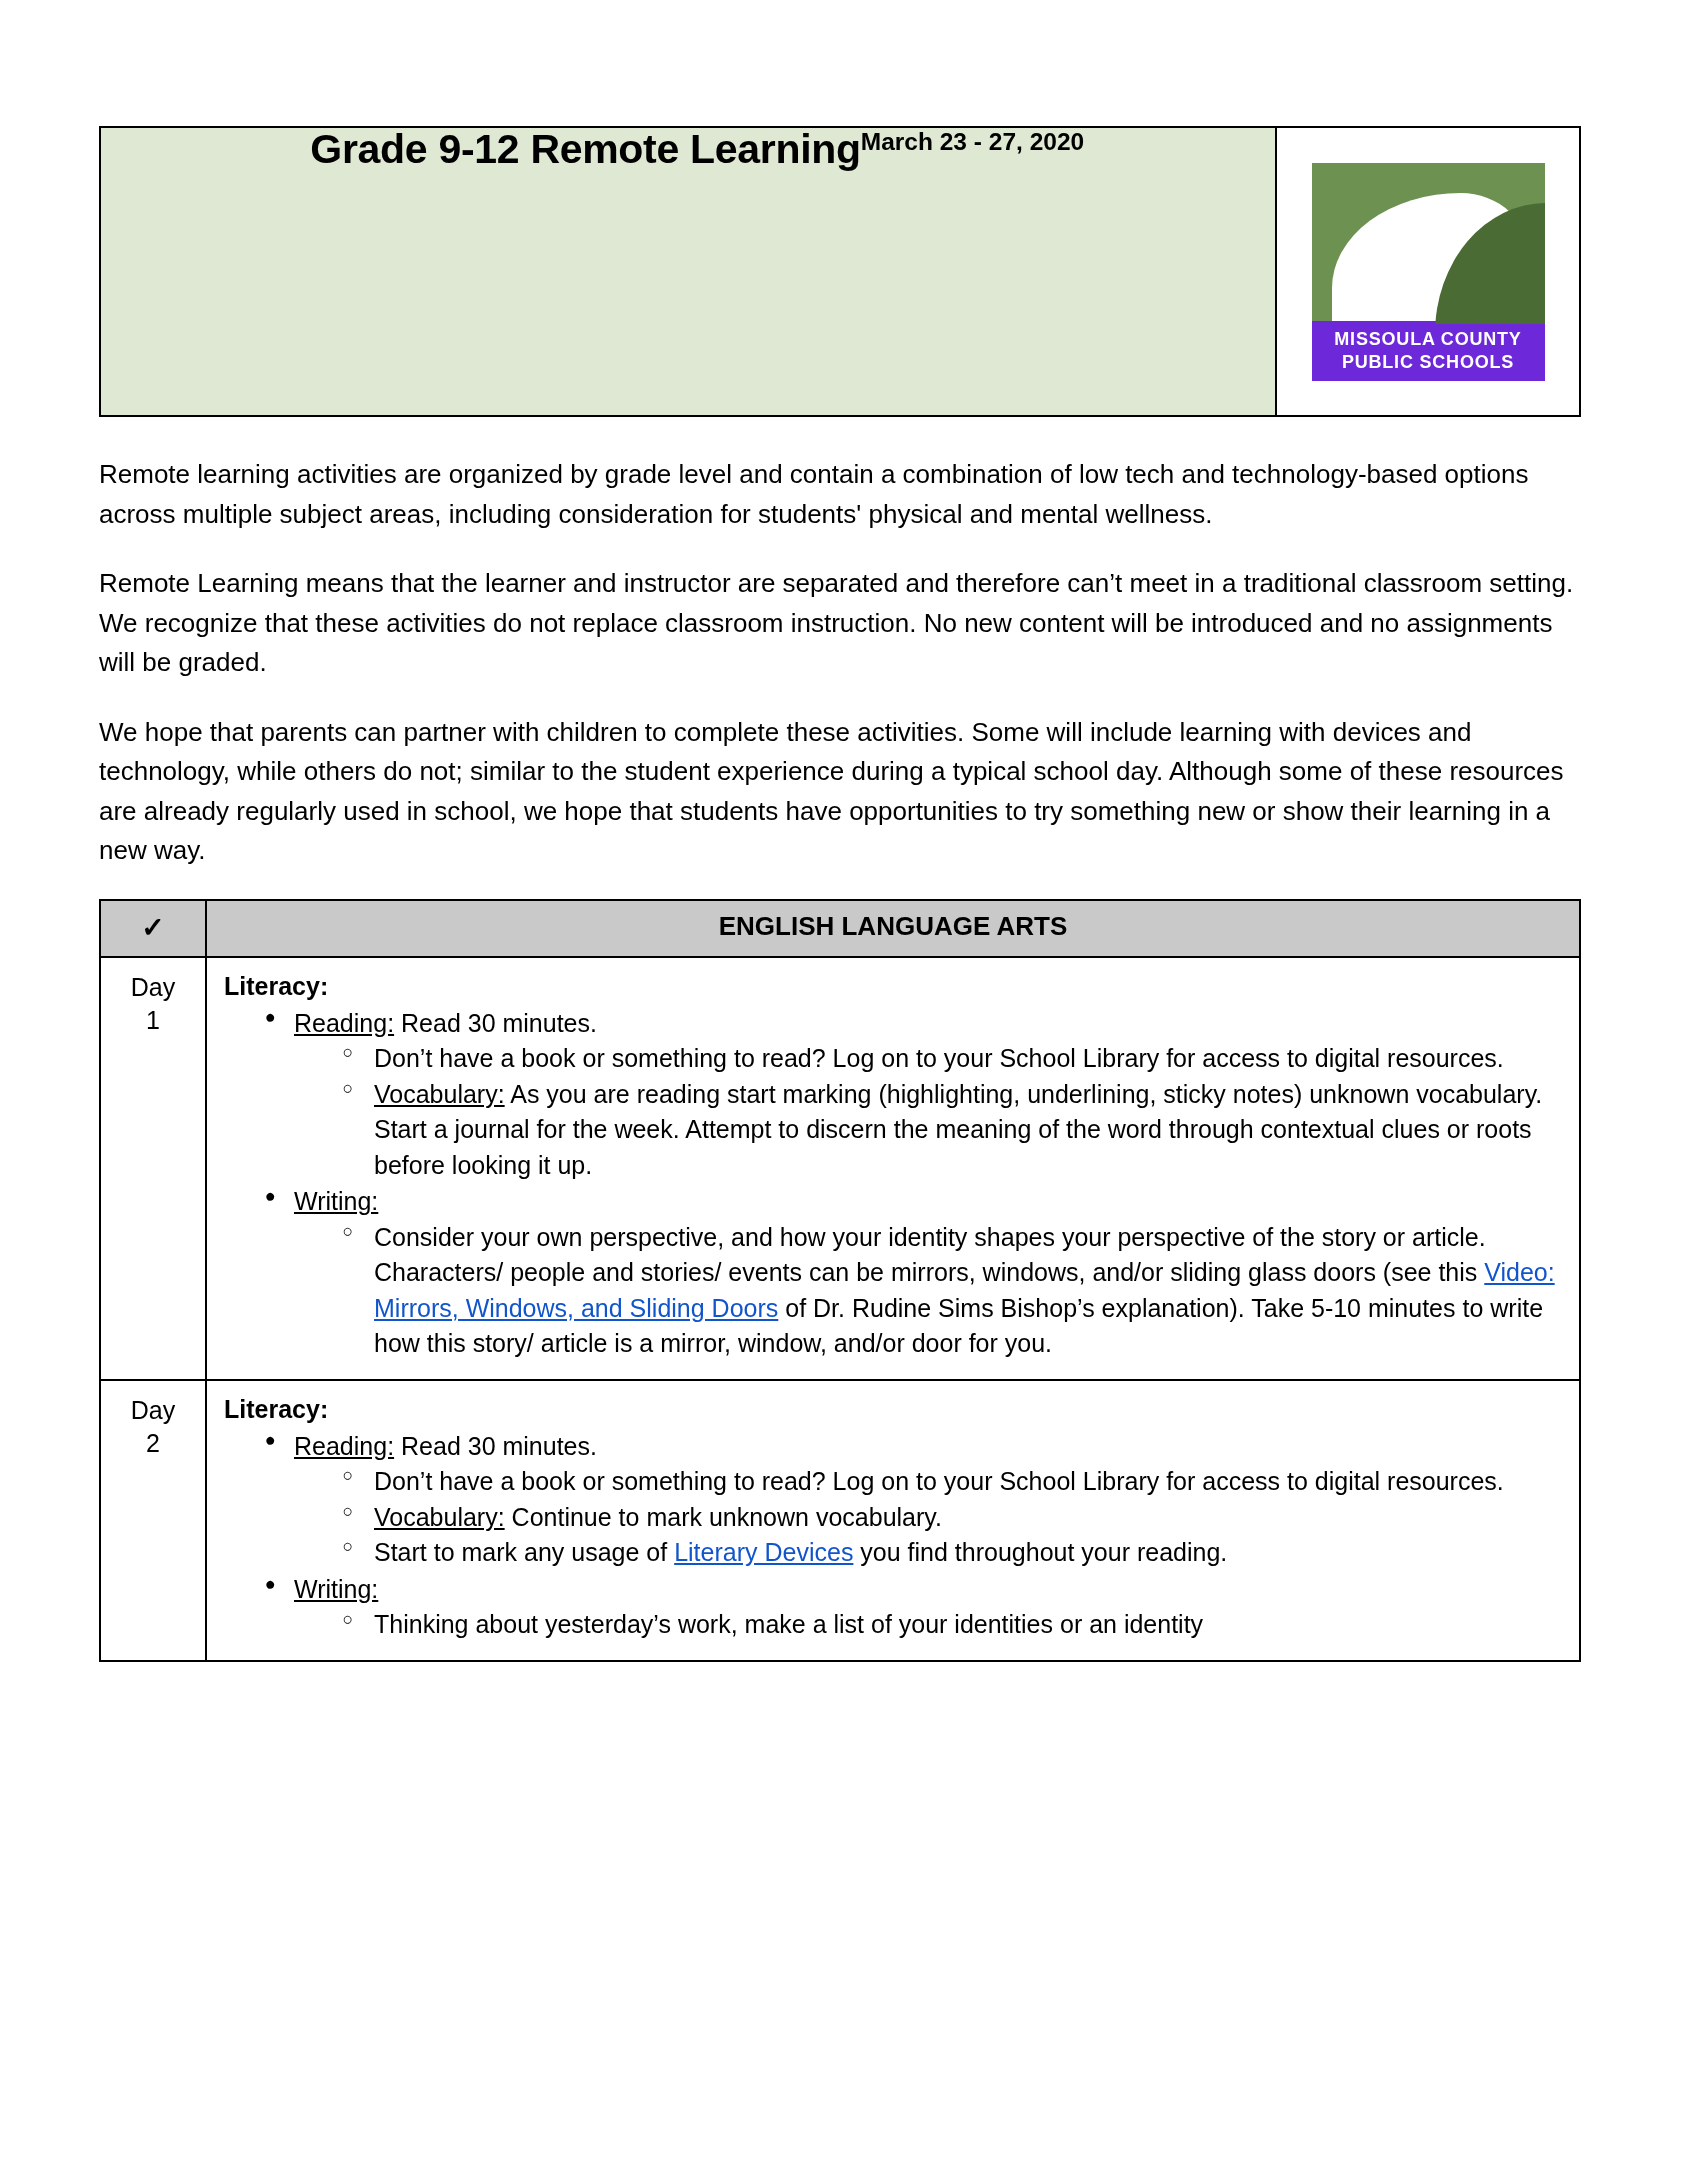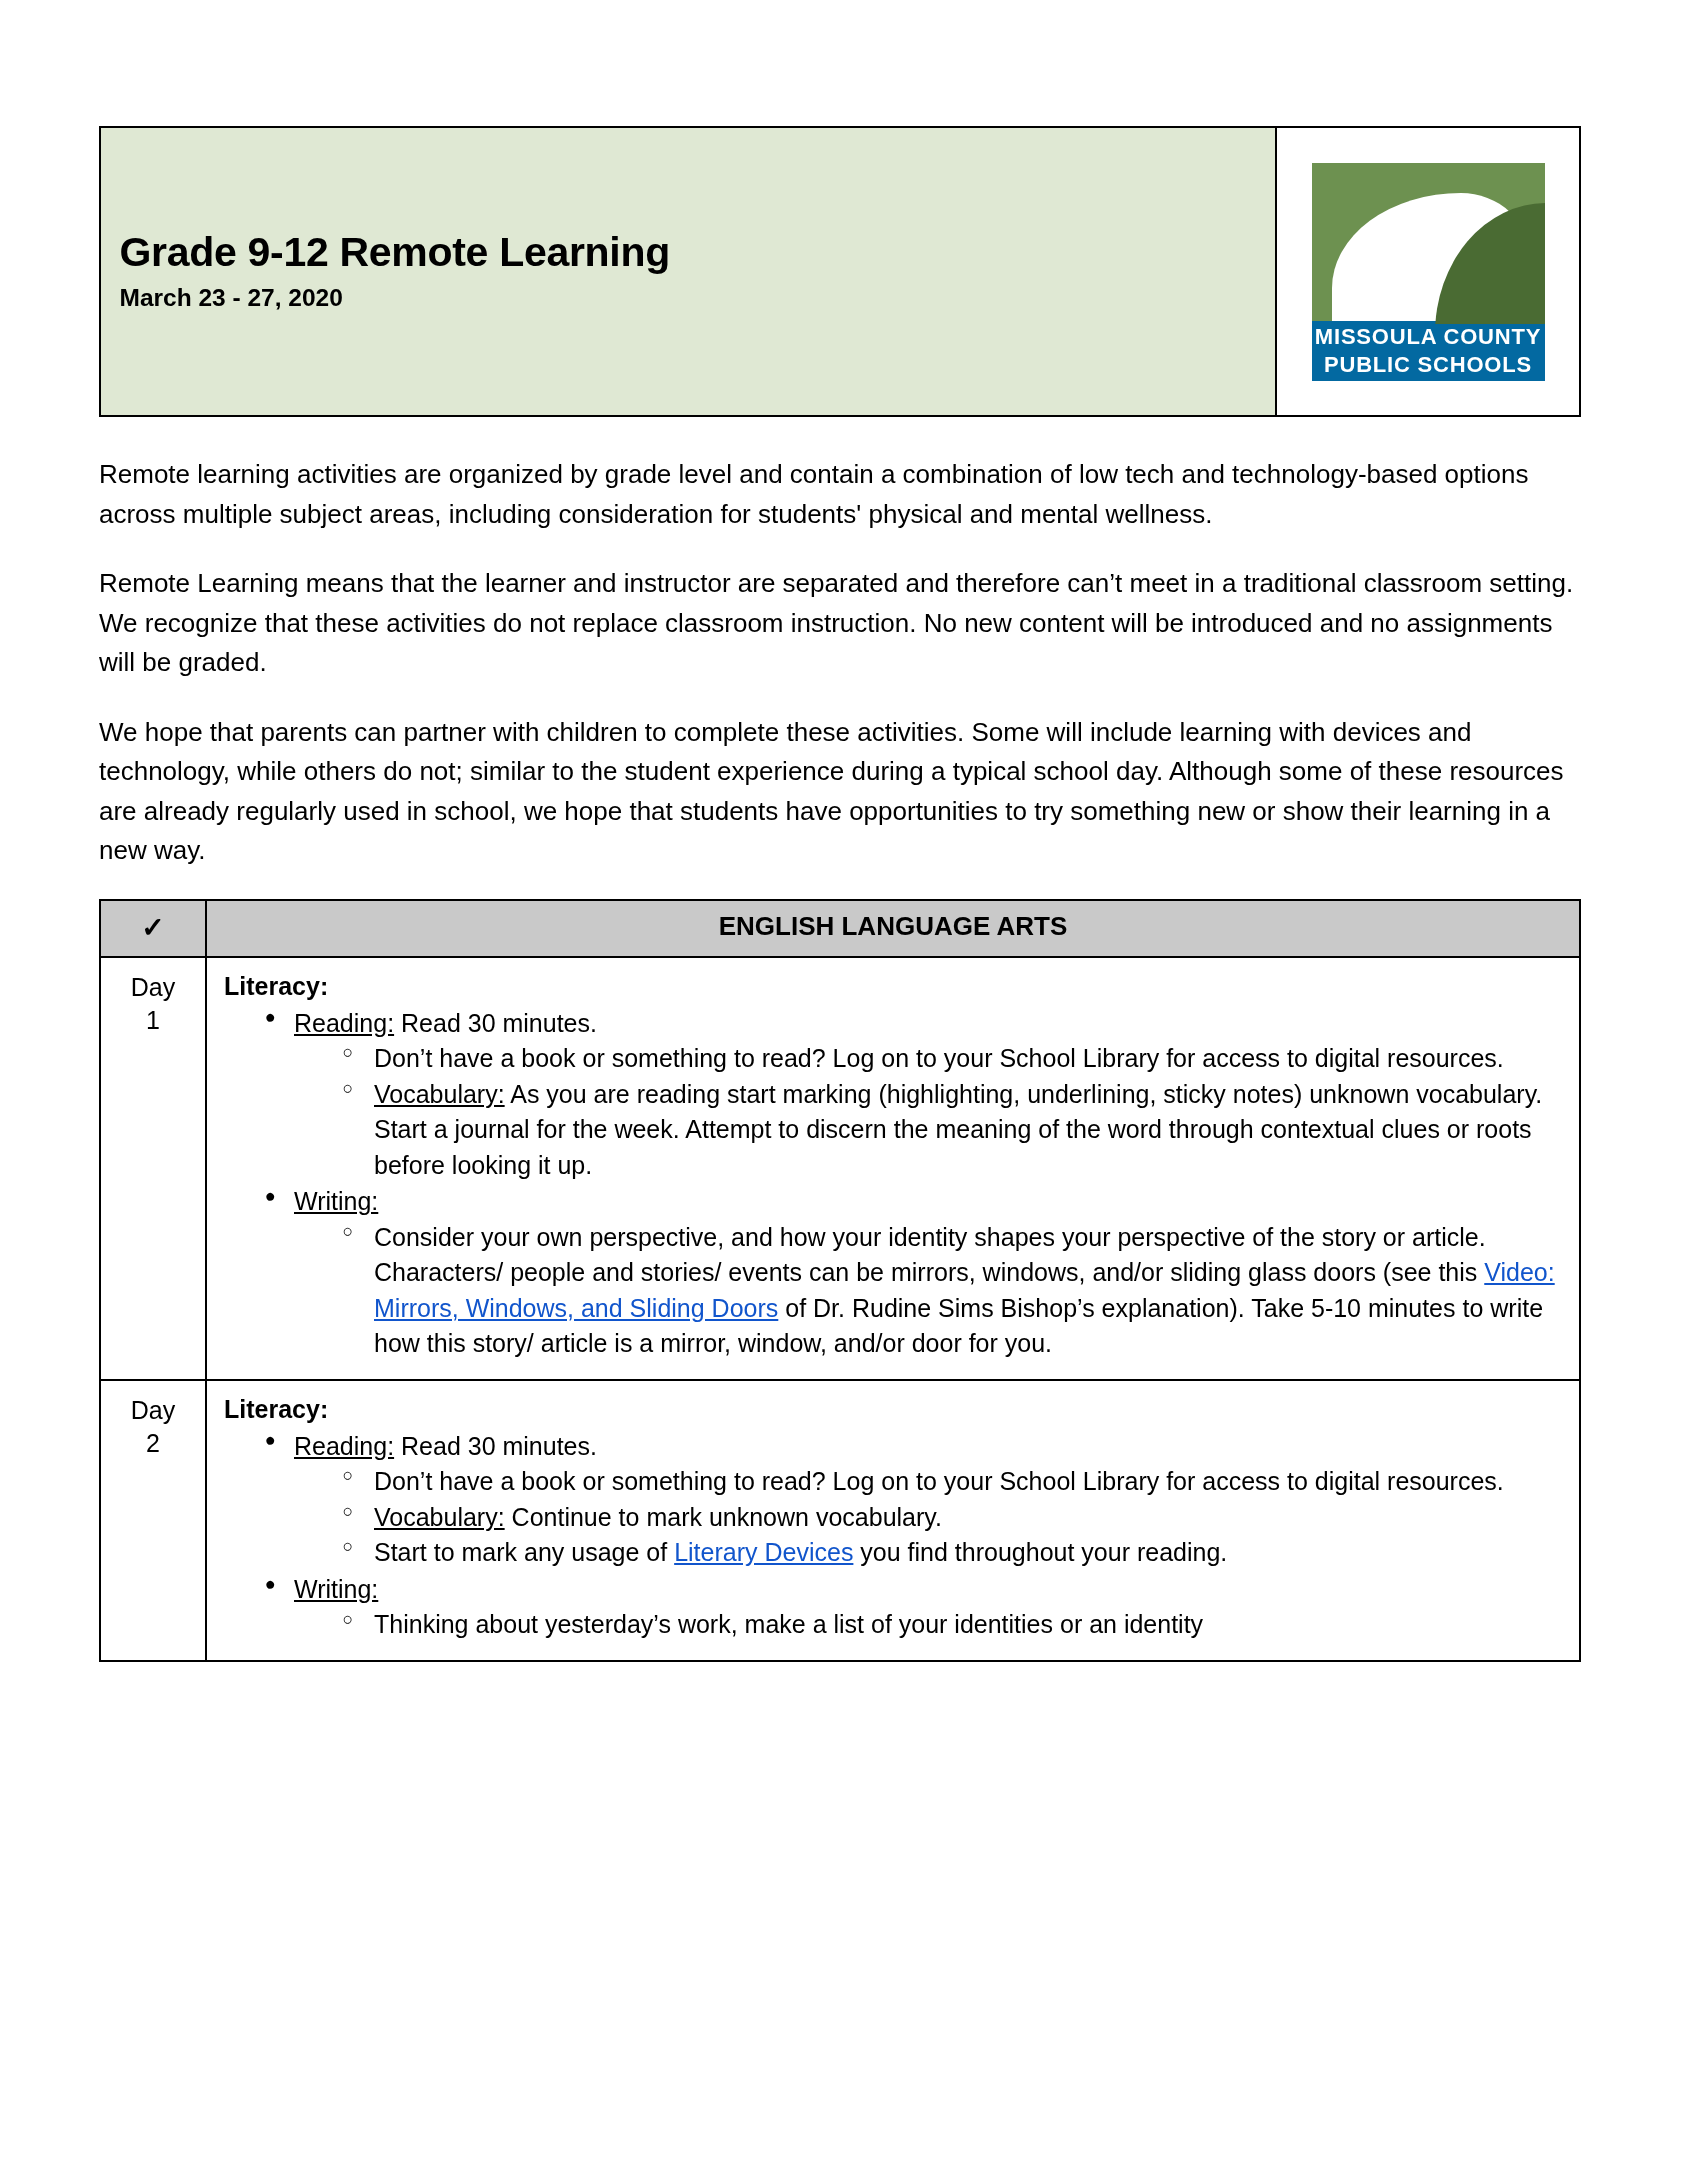--- a/index.html
+++ b/index.html
@@ -27,21 +27,21 @@
   .banner {
     display: flex;
     border: 2px solid #000;
     height: 291px;
     width: 1482px;
   }
   .banner-left {
     background: #dfe8d3;
     flex: 1;
     display: flex;
-    flex-direction: column;
+    flex-direction: row;
     justify-content: center;
     padding-left: 18.5px;
     border-right: 2px solid #000;
   }
   .banner-title {
     font-size: 41px;
     font-weight: bold;
     letter-spacing: -0.3px;
     line-height: 1.05;
     margin-bottom: 9.3px;
@@ -91,27 +91,27 @@
     background: #4a6b33;
     border-top-left-radius: 112px 132px;
     z-index: 2;
   }
   .logo-text {
     position: absolute;
     bottom: 0;
     left: 0;
     width: 233px;
     height: 60px;
-    background: #0369a1;
+    background: #6d28d9;
     color: #ffffff;
     display: flex;
     flex-direction: column;
     align-items: center;
     justify-content: center;
-    font-size: 22px;
+    font-size: 18px;
     font-weight: bold;
     letter-spacing: 0.8px;
     line-height: 1.25;
   }
 
   
   .intro {
     margin-top: 38px;
     width: 1489px;
   }

